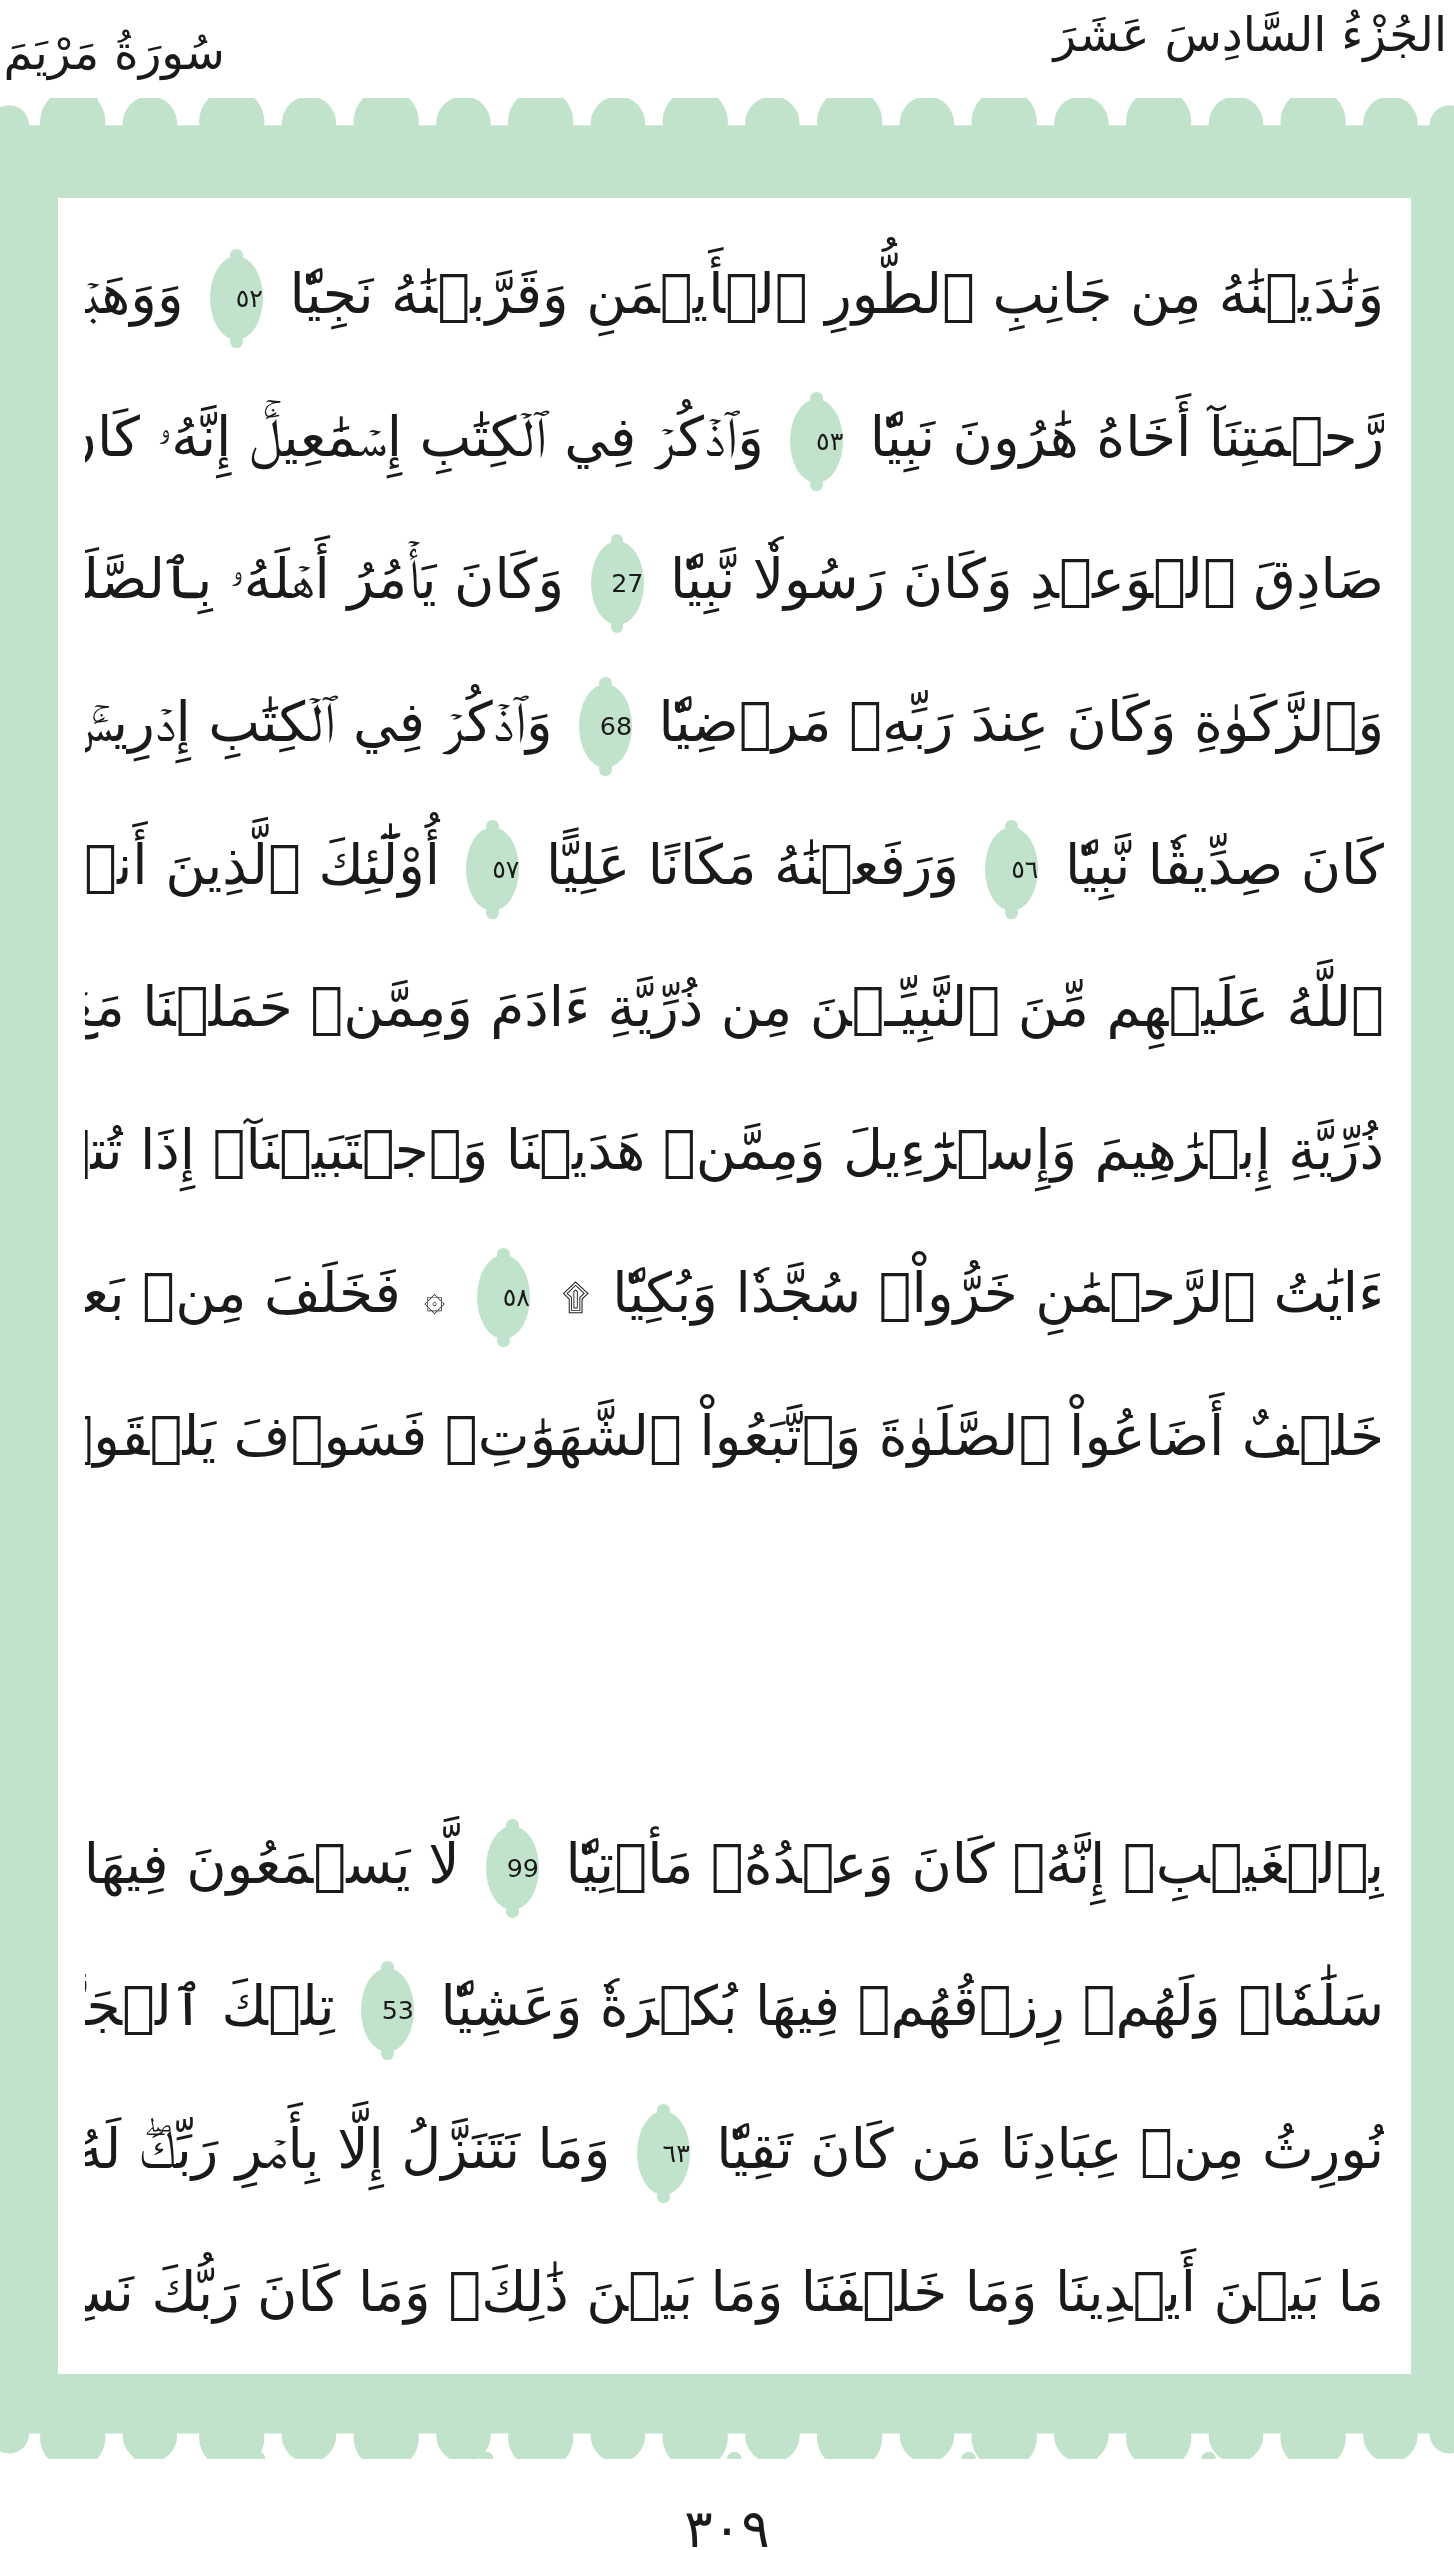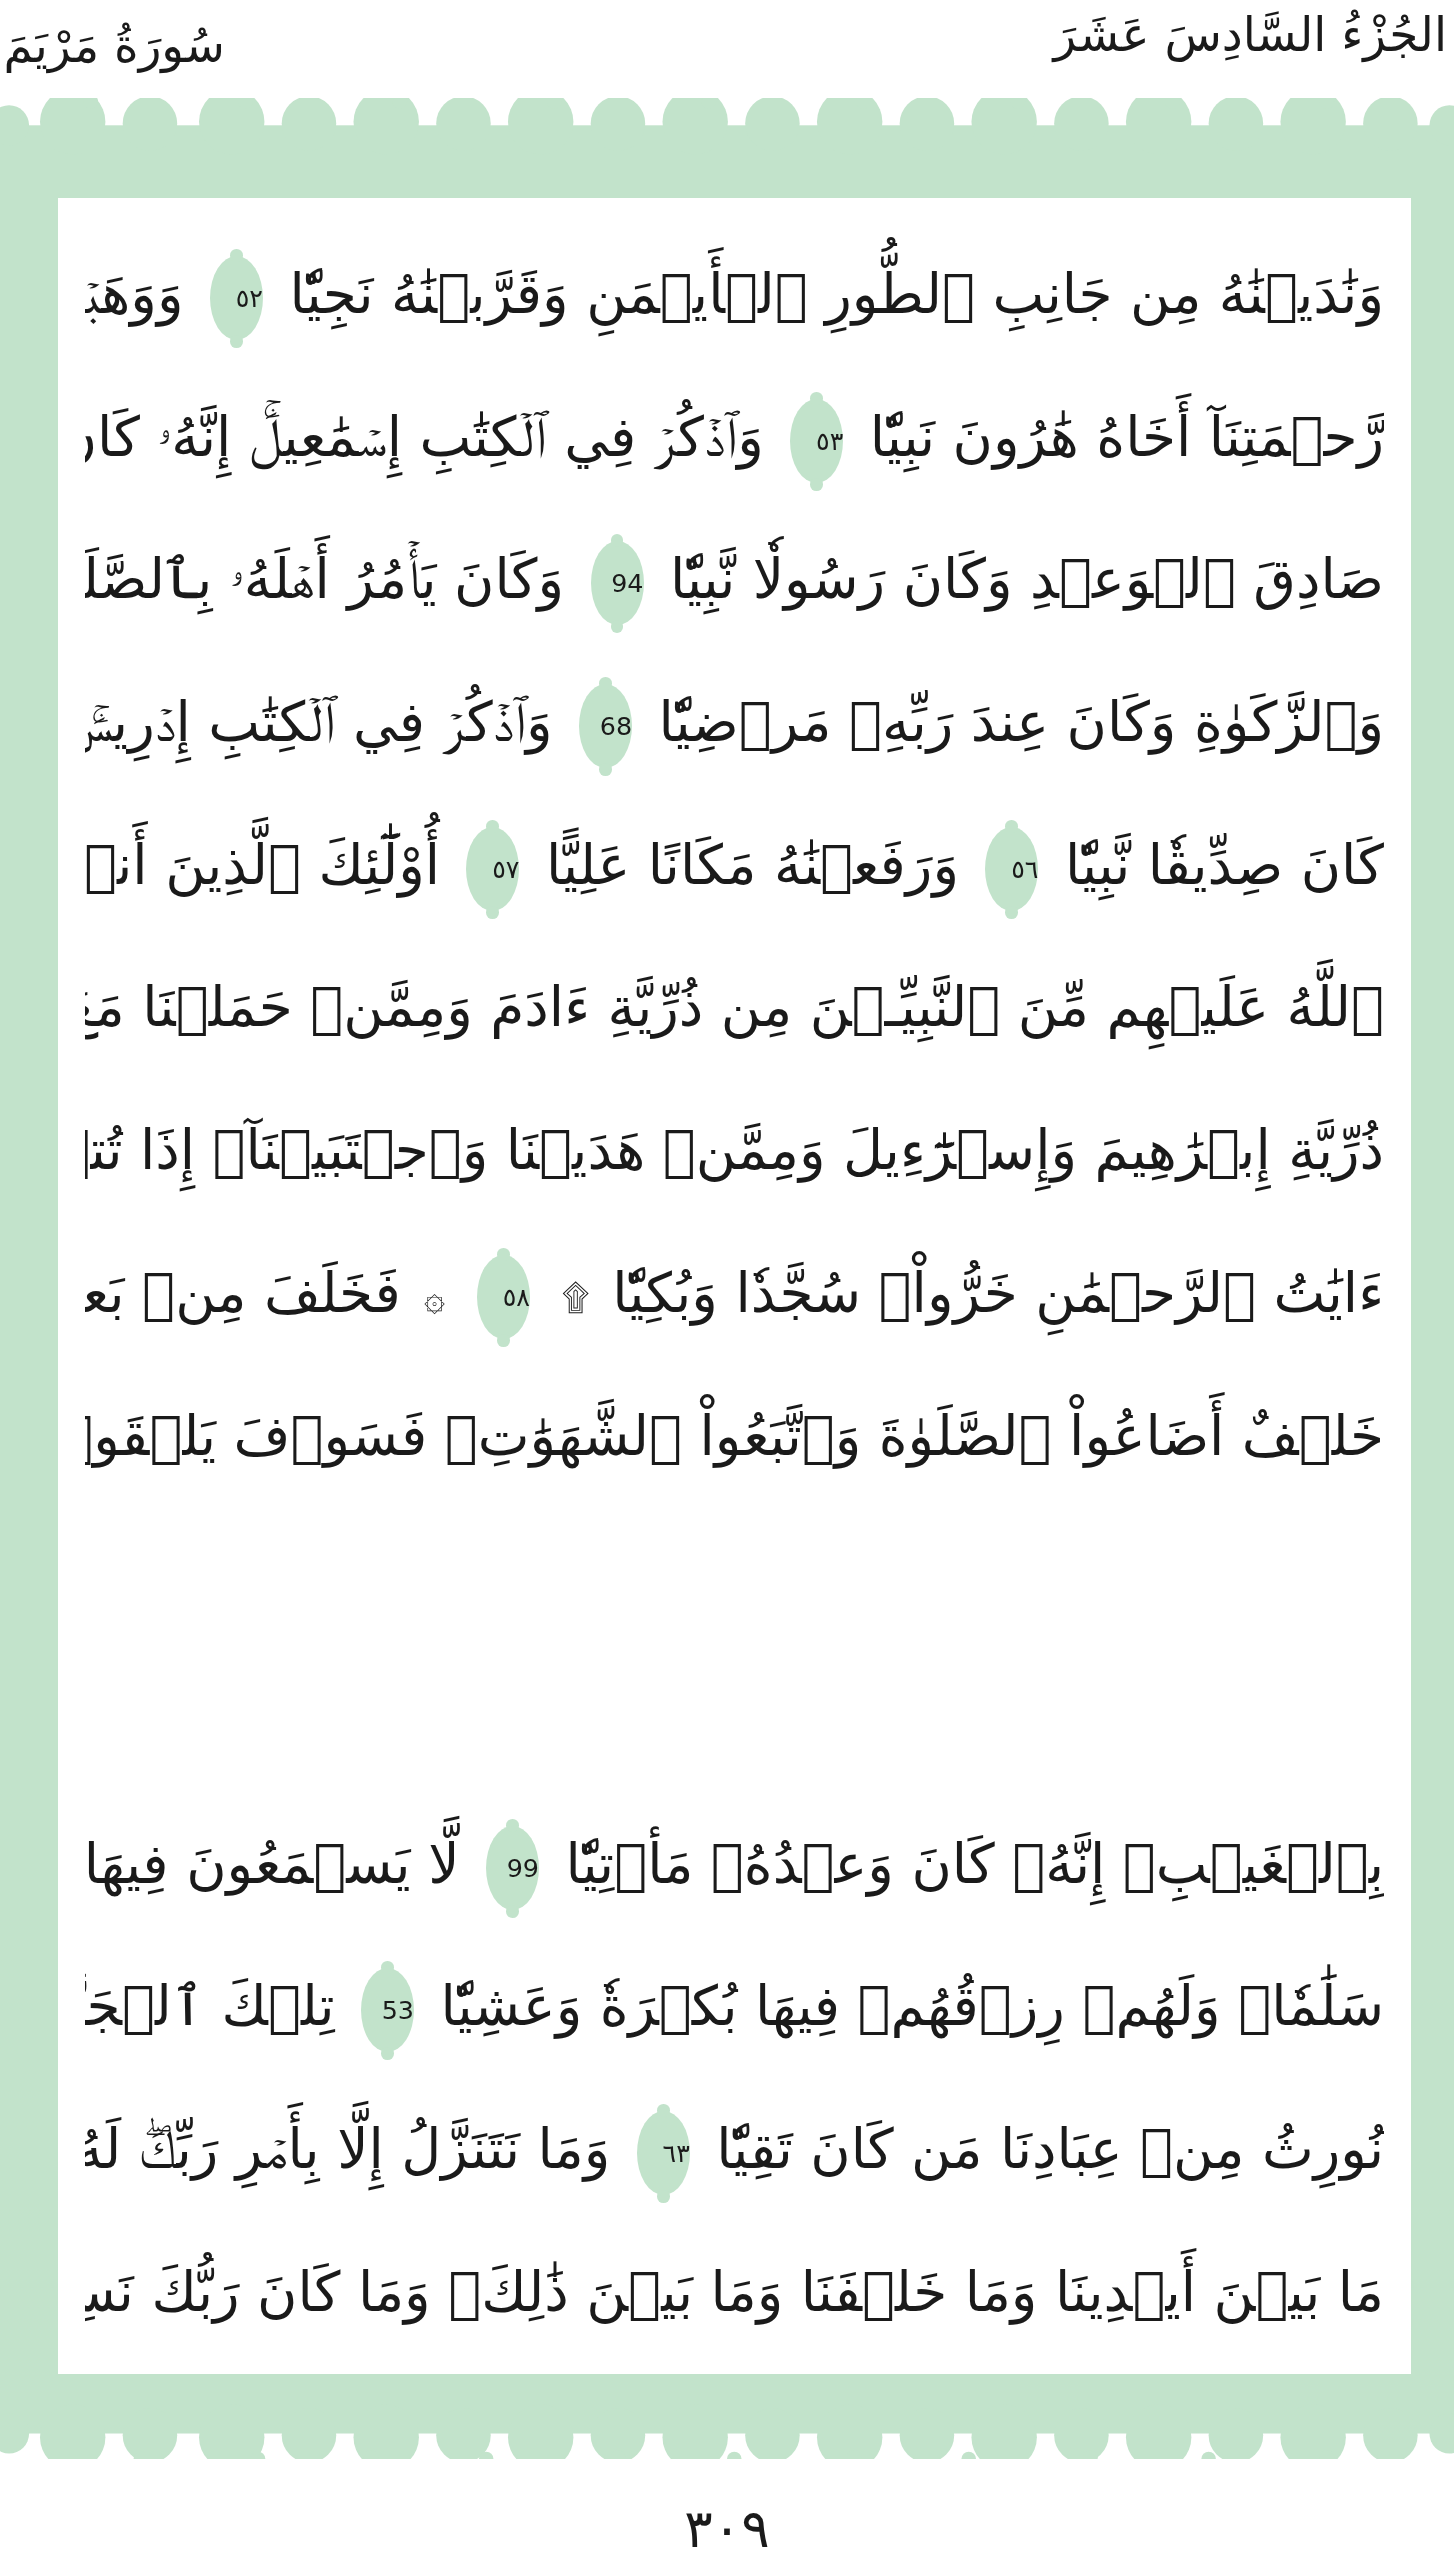--- a/index.html
+++ b/index.html
@@ -1,18 +1,18 @@
 <!DOCTYPE html>
 <html style="font-size:14.5px"><head>
 <meta charset="utf-8">
 <style>
   html, body { margin: 0; padding: 0; background: #ffffff; }
   body { width: 1454px; height: 2550px; position: relative; overflow: hidden; font-family: "DejaVu Sans", sans-serif; color: #1a1a1a; }
   .header { position: absolute; top: 0; left: 0; width: 1454px; height: 91px; }
-  .header-left { position: absolute; left: 3.6px; top: 18px; font-size: 47px; direction: rtl; white-space: nowrap; }
+  .header-left { position: absolute; left: 3.6px; top: 25px; font-size: 47px; direction: rtl; white-space: nowrap; }
   .header-right { position: absolute; right: 7px; top: 7.3px; font-size: 47px; direction: rtl; white-space: nowrap; }
   .frame { position: absolute; left: 0; top: 98px; width: 1454px; height: 2361px; }
   .frame svg { position: absolute; left: 0; top: 0; }
   .panel { position: absolute; left: 58px; top: 198px; width: 1353px; height: 2176px; background: #ffffff; }
   .lines { position: absolute; left: 27px; right: 27px; top: 25.4px; bottom: 18px; }
   .line { position: absolute; left: 0; right: 0; height: 143px; direction: rtl; text-align: justify; text-align-last: justify; font-family: "DejaVu Sans", sans-serif; font-size: 55px; line-height: 143px; white-space: nowrap; overflow: hidden; }
   .ayah { display: inline-block; vertical-align: middle; width: 53px; height: 84px; border-radius: 50% / 50%; background: #c2e3cb; text-align: left; line-height: 84px; font-size: 25.4px; margin: 0 9px; direction: rtl; position: relative; }
   .ayah::before { content: ""; position: absolute; left: 20px; top: -7.3px; width: 12.7px; height: 12.7px; border-radius: 50%; background: #c2e3cb; }
   .ayah::after { content: ""; position: absolute; left: 20px; bottom: -7.3px; width: 12.7px; height: 12.7px; border-radius: 50%; background: #c2e3cb; }
   .sajda-mark { display: inline-block; font-size: 36px; vertical-align: middle; margin: 0 5.5px; }
@@ -97,21 +97,21 @@
         <circle cx="1330" cy="2598" r="8"></circle>
         <circle cx="1460" cy="2596" r="8"></circle>
     </g>
   </svg>
 </div>
 
 <div class="panel">
   <div class="lines" id="lines">
       <div class="line" style="top: 0px;"><span>وَنَٰدَيۡنَٰهُ مِن جَانِبِ ٱلطُّورِ ٱلۡأَيۡمَنِ وَقَرَّبۡنَٰهُ نَجِيّٗا</span> <span class="ayah">٥٢</span> <span>وَوَهَبۡنَا لَهُۥ مِن</span> </div>
       <div class="line" style="top: 143px;"><span>رَّحۡمَتِنَآ أَخَاهُ هَٰرُونَ نَبِيّٗا</span> <span class="ayah">٥٣</span> <span>وَٱذۡكُرۡ فِي ٱلۡكِتَٰبِ إِسۡمَٰعِيلَۚ إِنَّهُۥ كَانَ</span> </div>
-      <div class="line" style="top: 285px;"><span>صَادِقَ ٱلۡوَعۡدِ وَكَانَ رَسُولٗا نَّبِيّٗا</span> <span class="ayah">94</span> <span>وَكَانَ يَأۡمُرُ أَهۡلَهُۥ بِٱلصَّلَوٰةِ</span> </div>
+      <div class="line" style="top: 285px;"><span>صَادِقَ ٱلۡوَعۡدِ وَكَانَ رَسُولٗا نَّبِيّٗا</span> <span class="ayah">27</span> <span>وَكَانَ يَأۡمُرُ أَهۡلَهُۥ بِٱلصَّلَوٰةِ</span> </div>
       <div class="line" style="top: 428px;"><span>وَٱلزَّكَوٰةِ وَكَانَ عِندَ رَبِّهِۦ مَرۡضِيّٗا</span> <span class="ayah">68</span> <span>وَٱذۡكُرۡ فِي ٱلۡكِتَٰبِ إِدۡرِيسَۚ إِنَّهُۥ</span> </div>
       <div class="line" style="top: 571px;"><span>كَانَ صِدِّيقٗا نَّبِيّٗا</span> <span class="ayah">٥٦</span> <span>وَرَفَعۡنَٰهُ مَكَانًا عَلِيًّا</span> <span class="ayah">٥٧</span> <span>أُوْلَٰٓئِكَ ٱلَّذِينَ أَنۡعَمَ</span> </div>
       <div class="line" style="top: 713px;"><span>ٱللَّهُ عَلَيۡهِم مِّنَ ٱلنَّبِيِّـۧنَ مِن ذُرِّيَّةِ ءَادَمَ وَمِمَّنۡ حَمَلۡنَا مَعَ نُوحٖ وَمِن</span> </div>
       <div class="line" style="top: 856px;"><span>ذُرِّيَّةِ إِبۡرَٰهِيمَ وَإِسۡرَٰٓءِيلَ وَمِمَّنۡ هَدَيۡنَا وَٱجۡتَبَيۡنَآۚ إِذَا تُتۡلَىٰ عَلَيۡهِمۡ</span> </div>
       <div class="line" style="top: 999px;"><span>ءَايَٰتُ ٱلرَّحۡمَٰنِ خَرُّواْۤ سُجَّدٗا وَبُكِيّٗا</span> <span class="sajda-mark">۩</span> <span class="ayah">٥٨</span> <span class="hizb-mark">۞</span> <span>فَخَلَفَ مِنۢ بَعۡدِهِمۡ</span> </div>
       <div class="line" style="top: 1142px;"><span>خَلۡفٌ أَضَاعُواْ ٱلصَّلَوٰةَ وَٱتَّبَعُواْ ٱلشَّهَوَٰتِۖ فَسَوۡفَ يَلۡقَوۡنَ غَيًّا</span>  </div>
       <div class="line" style="top: 1570px;"><span>بِٱلۡغَيۡبِۚ إِنَّهُۥ كَانَ وَعۡدُهُۥ مَأۡتِيّٗا</span> <span class="ayah">99</span> <span>لَّا يَسۡمَعُونَ فِيهَا لَغۡوًا إِلَّا</span> </div>
       <div class="line" style="top: 1712px;"><span>سَلَٰمٗاۖ وَلَهُمۡ رِزۡقُهُمۡ فِيهَا بُكۡرَةٗ وَعَشِيّٗا</span> <span class="ayah">53</span> <span>تِلۡكَ ٱلۡجَنَّةُ ٱلَّتِي</span> </div>
       <div class="line" style="top: 1855px;"><span>نُورِثُ مِنۡ عِبَادِنَا مَن كَانَ تَقِيّٗا</span> <span class="ayah">٦٣</span> <span>وَمَا نَتَنَزَّلُ إِلَّا بِأَمۡرِ رَبِّكَۖ لَهُۥ</span> </div>
       <div class="line" style="top: 1998px;"><span>مَا بَيۡنَ أَيۡدِينَا وَمَا خَلۡفَنَا وَمَا بَيۡنَ ذَٰلِكَۚ وَمَا كَانَ رَبُّكَ نَسِيّٗا</span>  </div>

